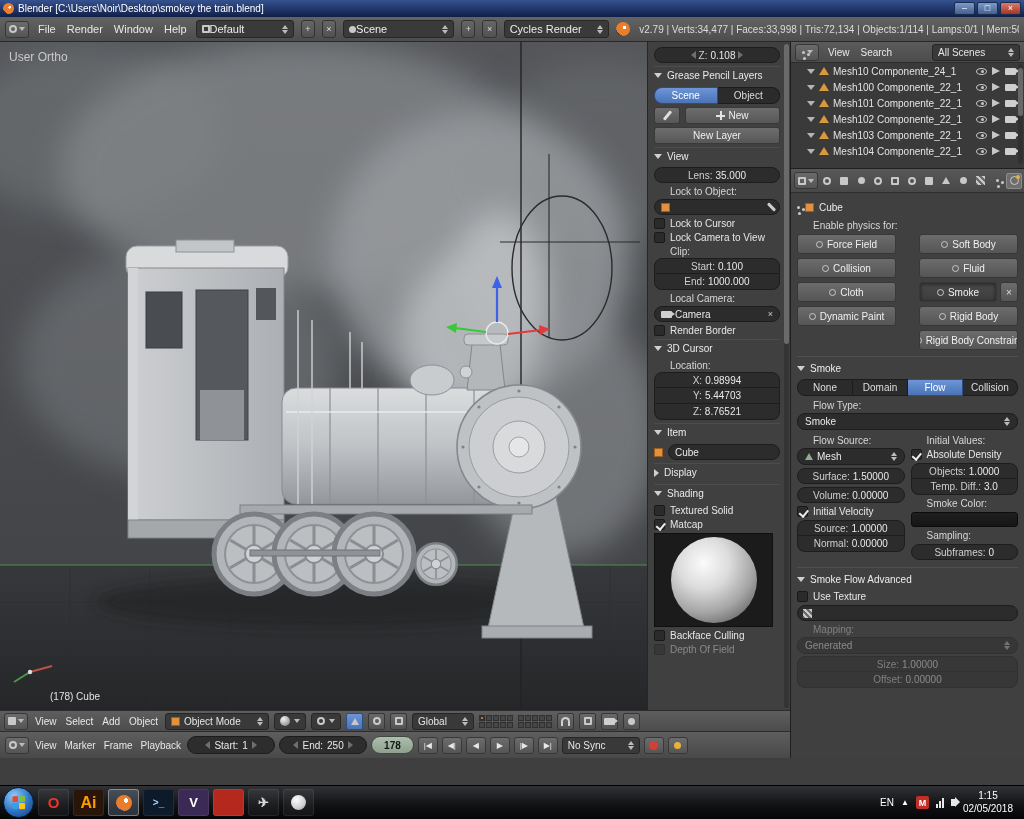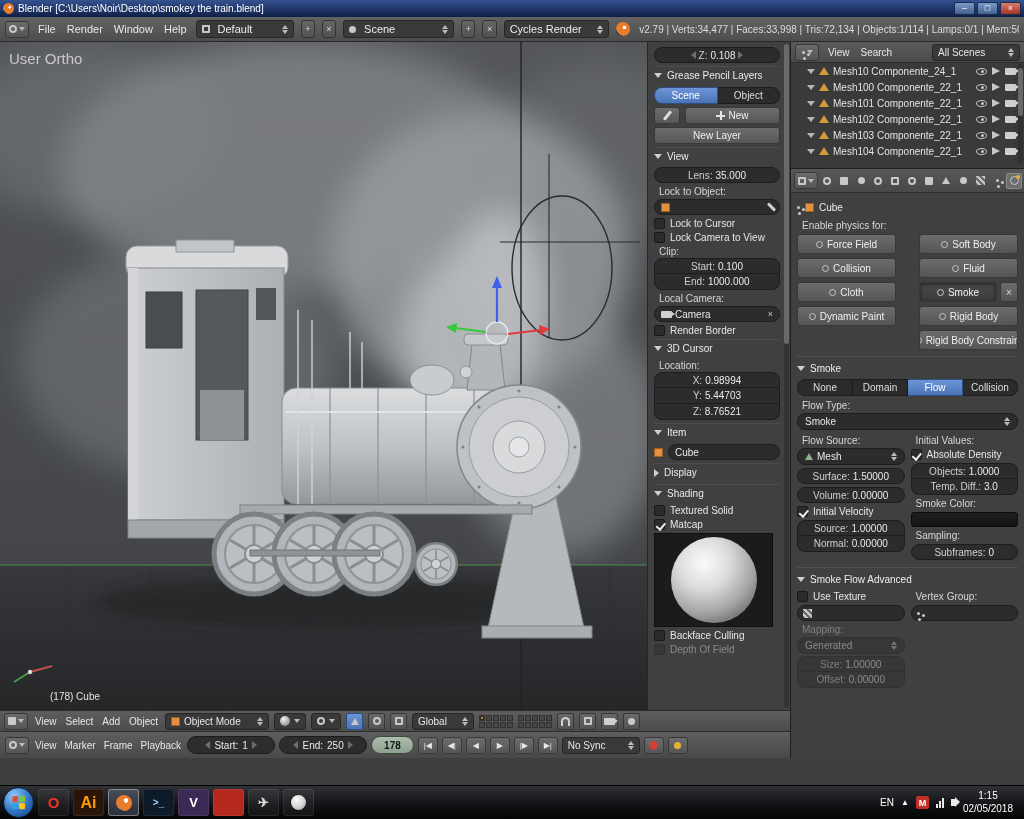--- a/index.html
+++ b/index.html
@@ -11,52 +11,52 @@
 .titlebar{height:17px;background:linear-gradient(#35528f,#101f49);display:flex;align-items:center;padding:0 3px;color:#fff;font-size:10px;gap:4px}
 .blogo{width:11px;height:11px;border-radius:50%;background:radial-gradient(circle at 62% 38%,#fff 0 14%,#e87d2c 15% 70%,#23426e 71%);flex:none}
 .winbtns{margin-left:auto;display:flex;gap:2px}
 .wbtn{width:21px;height:13px;font-size:9px;line-height:11px;text-align:center;color:#fff;background:linear-gradient(#7d9ac9,#41618f);border:1px solid #1c2c4e;border-radius:2px}
 .wbtn.close{background:linear-gradient(#d97b6c,#a33524)}
 
 
 .infobar{height:25px;background:linear-gradient(#636363,#4d4d4d);border-bottom:1px solid #292929;display:flex;align-items:center;gap:7px;padding:0 5px}
 .edbtn{width:24px;height:17px;background:linear-gradient(#6b6b6b,#555);border:1px solid #373737;border-radius:3px;display:flex;align-items:center;justify-content:center;gap:2px;flex:none}
 .menu{color:#e8e8e8;padding:0 2px;white-space:nowrap}
-.sel{display:flex;align-items:center;gap:8px;background:#3a3a3a;border:1px solid #272727;border-radius:3px;height:18px;padding:0 5px;color:#ececec;white-space:nowrap}
+.sel{display:flex;align-items:center;gap:0;background:#3a3a3a;border:1px solid #272727;border-radius:3px;height:18px;padding:0 5px;color:#ececec;white-space:nowrap}
 .selbtn{width:15px;height:18px;background:linear-gradient(#666,#515151);border:1px solid #333;border-radius:3px;display:flex;align-items:center;justify-content:center;color:#ddd;font-size:9px}
 .stats{color:#dcdcdc;font-size:10px;white-space:nowrap;overflow:hidden;margin-left:2px}
 .dar{width:0;height:0;border-left:3px solid transparent;border-right:3px solid transparent;border-top:4px solid #bbb;flex:none}
 .dau{width:0;height:0;border-left:3px solid transparent;border-right:3px solid transparent;border-bottom:4px solid #bbb;flex:none}
 .dud{display:flex;flex-direction:column;gap:1px;margin-left:auto}
 
 
 .main{display:flex;height:716px}
 .left{width:790px;display:flex;flex-direction:column}
 .vpwrap{height:668px;display:flex}
 .canvas{width:647px;position:relative;background:#46484b;overflow:hidden}
 .canvas svg{position:absolute;inset:0}
-.vp-label{position:absolute;left:9px;top:8px;color:#c9c9c9;font-size:15px}
+.vp-label{position:absolute;left:9px;top:8px;color:#c9c9c9;font-size:12px}
 .vp-obj{position:absolute;left:50px;bottom:8px;color:#e2e2e2;font-size:10px}
 
 
 .npanel{width:143px;background:#404040;border-left:1px solid #262626;padding:3px 10px 3px 6px;position:relative;font-size:10px;overflow:hidden}
 .nscroll{position:absolute;right:1px;top:2px;width:5px;height:664px;background:#343434;border-radius:3px}
 .nthumb{position:absolute;left:0;top:0;width:5px;height:300px;background:#6a6a6a;border-radius:3px}
 .fld{height:16px;background:#2c2c2c;border:1px solid #1d1d1d;border-radius:8px;display:flex;align-items:center;justify-content:center;gap:3px;color:#e9e9e9;padding:0 6px;margin:2px 0}
 .fld .lab{color:#cfcfcf}
 .fldstack .fld{border-radius:0;margin:0;border-top-width:0}
 .fldstack .fld:first-child{border-radius:8px 8px 0 0;border-top-width:1px}
 .fldstack .fld:last-child{border-radius:0 0 8px 8px}
 .btn{height:17px;background:linear-gradient(#6d6d6d,#575757);border:1px solid #393939;border-radius:3px;display:flex;align-items:center;justify-content:center;gap:3px;color:#efefef;padding:0 6px}
 .nph{display:flex;align-items:center;gap:5px;height:18px;margin-top:3px;border-top:1px solid #4d4d4d;color:#eaeaea}
 .nph:first-of-type{border-top:none}
 .tri-d{width:0;height:0;border-left:4px solid transparent;border-right:4px solid transparent;border-top:5px solid #d0d0d0;flex:none}
 .tri-r{width:0;height:0;border-top:4px solid transparent;border-bottom:4px solid transparent;border-left:5px solid #d0d0d0;flex:none}
 .row{display:flex;align-items:center;gap:5px;margin:3px 0}
-.lbl{color:#d6d6d6;margin:3px 5px 1px}
+.lbl{color:#d6d6d6;margin:3px 16px 1px}
 .chk{width:11px;height:11px;background:#2b2b2b;border:1px solid #191919;border-radius:2px;position:relative;flex:none}
 .chk.on::after{content:"";position:absolute;left:2.5px;top:0.5px;width:3.5px;height:6.5px;border:solid #ececec;border-width:0 2px 2px 0;transform:rotate(40deg)}
 .tabs{display:flex;margin:3px 0}
 .tab{flex:1;height:17px;display:flex;align-items:center;justify-content:center;background:#2b2b2b;border:1px solid #1c1c1c;color:#dedede}
 .tab:first-child{border-radius:8px 0 0 8px}
 .tab:last-child{border-radius:0 8px 8px 0;border-left:none}
 .tab.act{background:linear-gradient(#6d95d8,#4a74b5);border-color:#2e4d82;color:#fff}
 .icube{width:9px;height:9px;background:#e2913c;border:1px solid #9c5f1d;flex:none}
 .i-cam{width:11px;height:7px;background:#cfcfcf;border-radius:1px;position:relative;flex:none}
 .i-cam::after{content:"";position:absolute;right:-3px;top:1px;border-top:2.5px solid transparent;border-bottom:2.5px solid transparent;border-left:3px solid #cfcfcf}
@@ -904,26 +904,20 @@
                   <div class="pfld">
                       <span class="lab">Size:</span>
                       <span>1.00000</span>
                     </div>
                   <div class="pfld">
                       <span class="lab">Offset:</span>
                       <span>0.00000</span>
                     </div>
                 </div>
               </div>
-              <div class="col">
-                <div class="lbl">Vertex Group:</div>
-                <div class="pfld" style="justify-content:flex-start">
-                    <span class="s-dots"></span>
-                  </div>
-              </div>
             </div>
           </div>
         </div>
       </div>
     </div>
   </div>
 
   <div class="taskbar">
     <span class="orb">
       <span class="flag">

